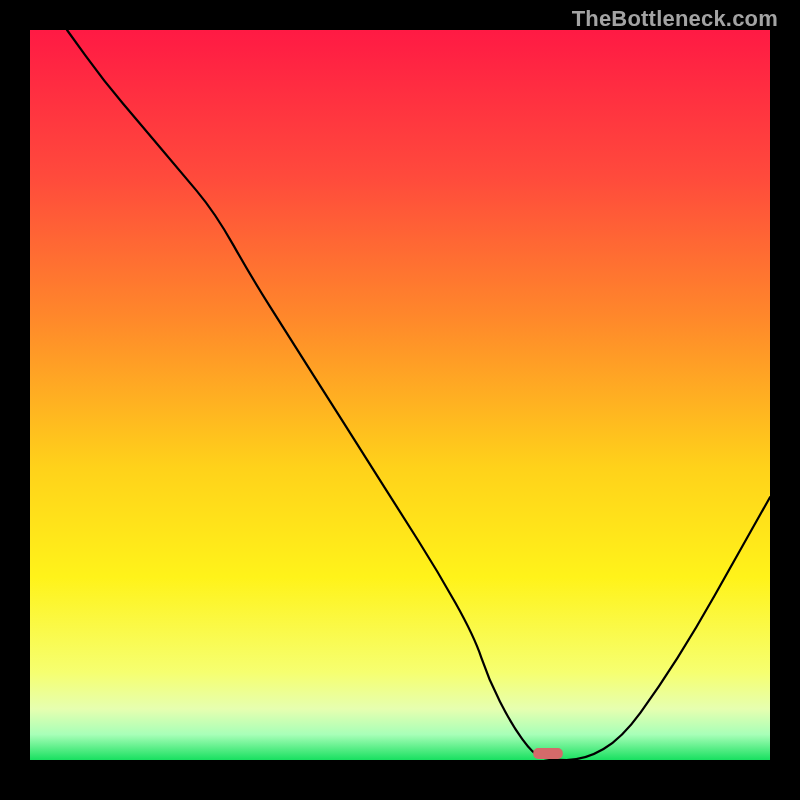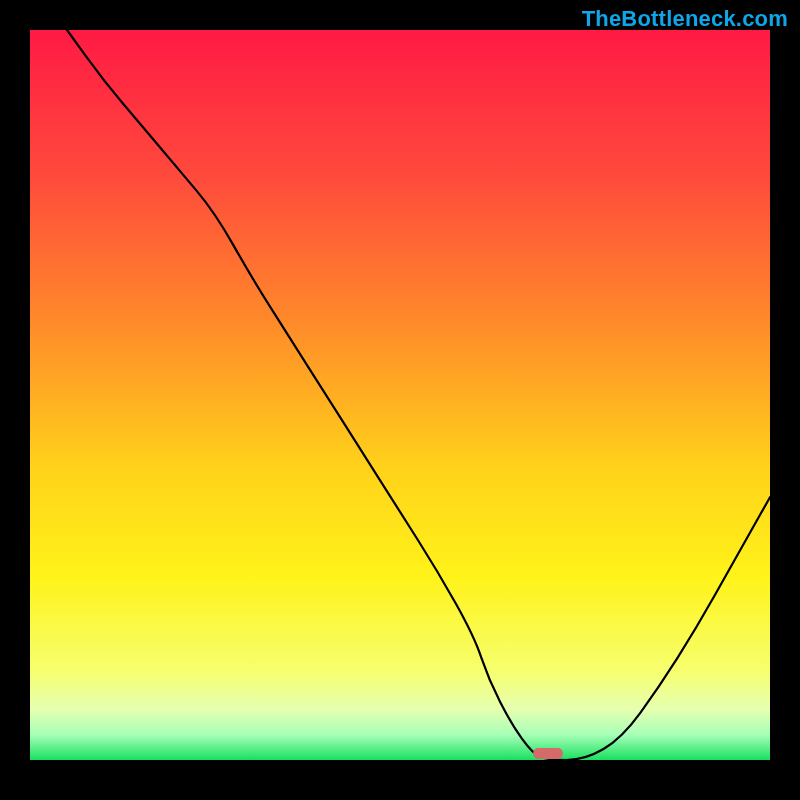--- a/index.html
+++ b/index.html
@@ -13,22 +13,22 @@
   }
   .stage {
     position: relative;
     width: 800px;
     height: 800px;
     background: #000;
   }
   .watermark {
     position: absolute;
     top: 6px;
-    right: 12px;
-    color: #0ea5e9;
+    right: 22px;
+    color: #a3a3a3;
     font-size: 22px;
     font-weight: 600;
     letter-spacing: 0.2px;
     z-index: 10;
     user-select: none;
     text-align: center;
   }
   svg {
     position: absolute;
     top: 0;

